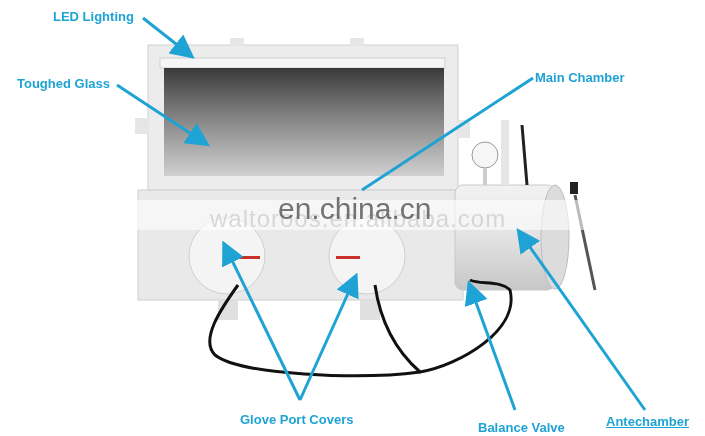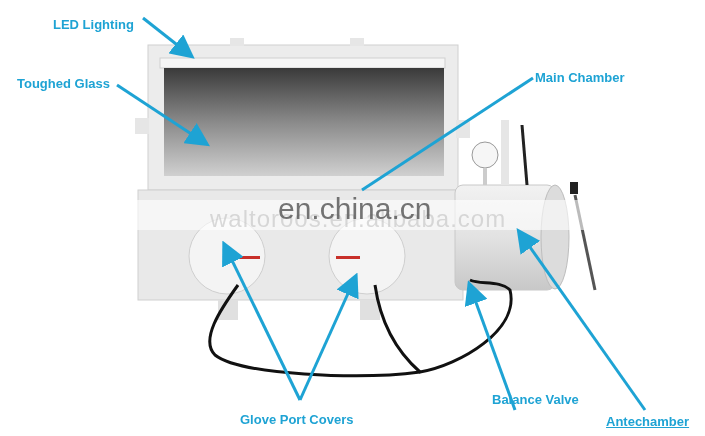--- a/index.html
+++ b/index.html
@@ -67,19 +67,19 @@
     <line x1="533" y1="78" x2="362" y2="190" stroke="#1ea3d4" stroke-width="3"></line>
     <line x1="300" y1="400" x2="225" y2="246" stroke="#1ea3d4" stroke-width="3" marker-end="url(#ah)"></line>
     <line x1="300" y1="400" x2="355" y2="278" stroke="#1ea3d4" stroke-width="3" marker-end="url(#ah)"></line>
     <line x1="515" y1="410" x2="470" y2="286" stroke="#1ea3d4" stroke-width="3" marker-end="url(#ah)"></line>
     <line x1="645" y1="410" x2="520" y2="233" stroke="#1ea3d4" stroke-width="3" marker-end="url(#ah)"></line>
   </svg>
 
   <div class="wm2">waltoroos.en.alibaba.com</div>
   <div class="wm1">en.china.cn</div>
 
-  <div class="label" style="left:53px;top:9px;margin-top:8px;">LED Lighting</div>
+  <div class="label" style="left:53px;top:9px;">LED Lighting</div>
   <div class="label" style="left:17px;top:76px;text-align:right;">Toughed Glass</div>
   <div class="label" style="left:535px;top:70px;text-align:center;">Main Chamber</div>
   <div class="label" style="left:240px;top:412px;text-align:right;">Glove Port Covers</div>
-  <div class="label" style="left:478px;top:392px;margin-left:14px;">Balance Valve</div>
+  <div class="label" style="left:478px;top:420px;">Balance Valve</div>
   <div class="label" style="left:606px;top:414px;text-decoration:underline;">Antechamber</div>
 </div>
 
 </body></html>

